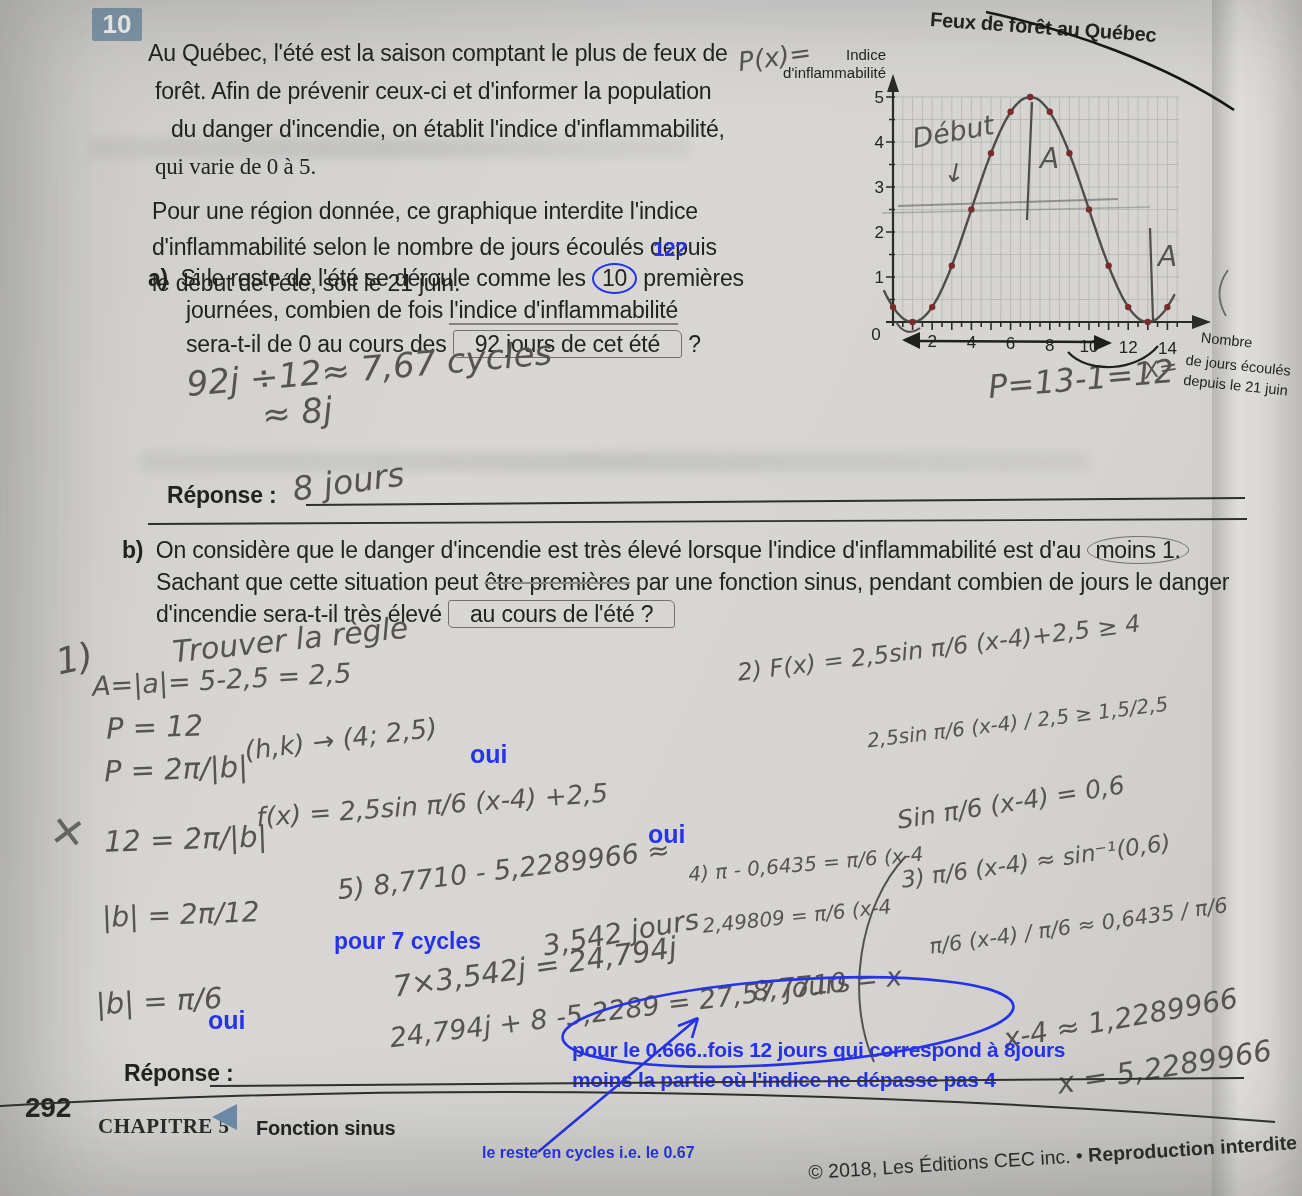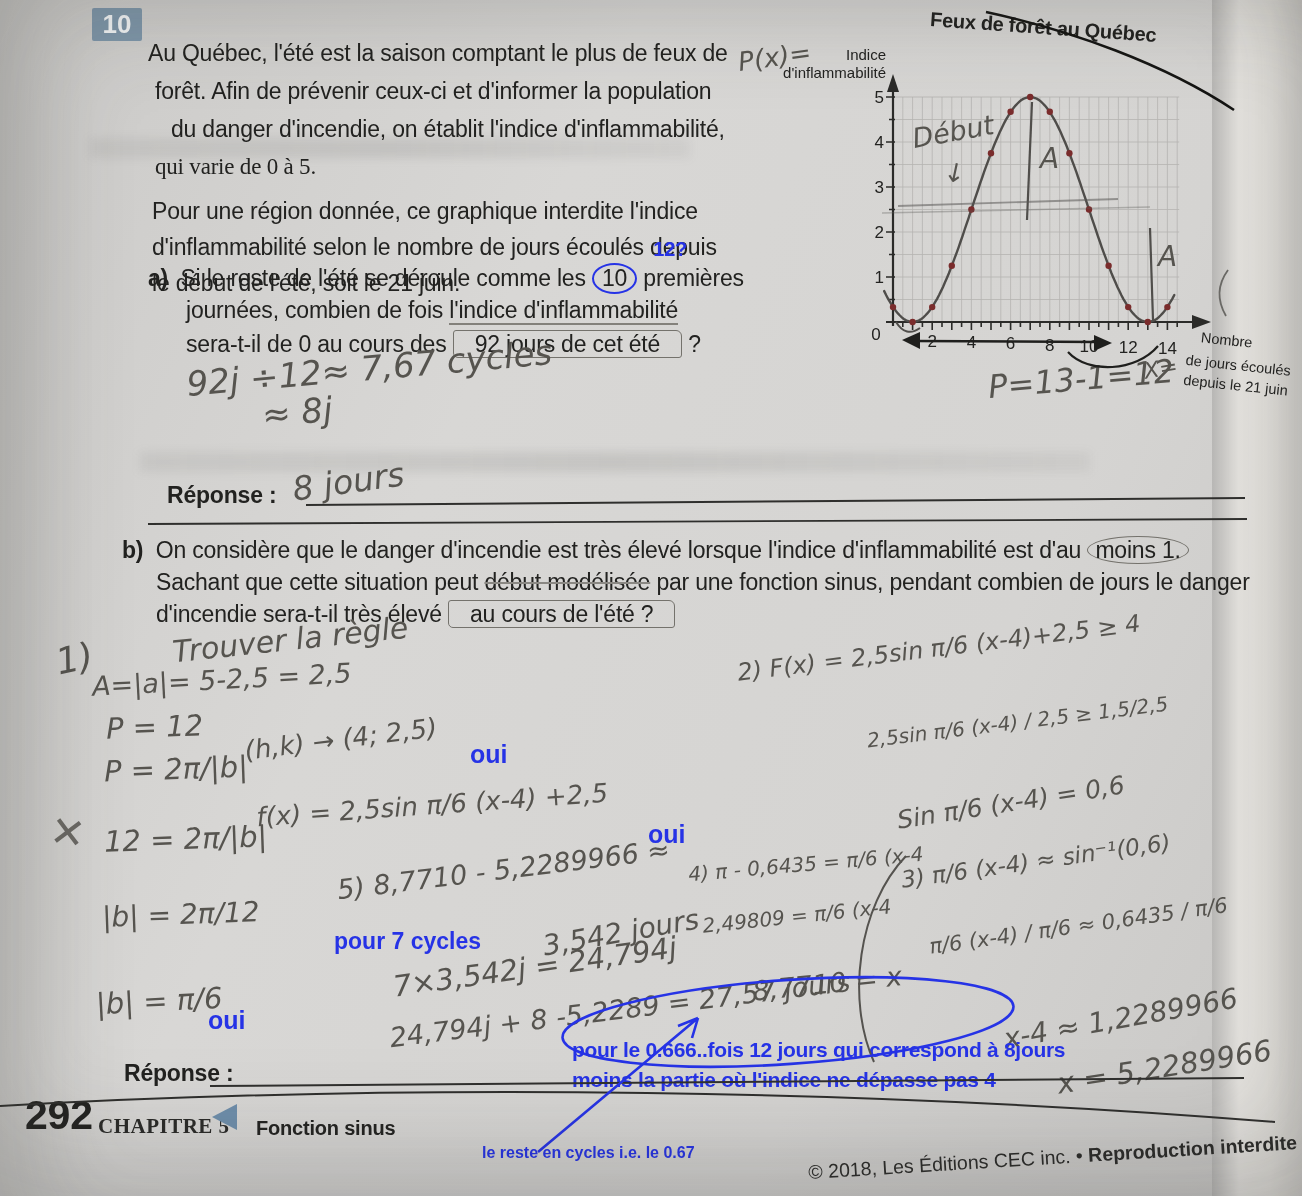--- a/index.html
+++ b/index.html
@@ -118,29 +118,29 @@
   <span>sera-t-il de 0 au cours des </span><span class="pbox">92 jours de cet été</span><span> ?</span>
 </div>
 
 <div class="print" style="left:167px;top:482px;font-weight:bold;font-size:23px;">Réponse :</div>
 
 <div class="print" style="left:122px;top:537px;">
   <b>b)</b>&nbsp;
   <span>On considère que le danger d'incendie est très élevé lorsque l'indice d'inflammabilité est d'au </span><span class="pcirc">moins 1.</span>
 </div>
 <div class="print" style="left:156px;top:569px;">
-  <span>Sachant que cette situation peut </span><span class="strike">début modélisée</span><span> par une fonction sinus, pendant combien de jours le danger</span>
+  <span>Sachant que cette situation peut </span><span class="strike">être premières</span><span> par une fonction sinus, pendant combien de jours le danger</span>
 </div>
 <div class="print" style="left:156px;top:601px;">
   <span>d'incendie sera-t-il très élevé </span><span class="pbox">au cours de l'été ?</span>
 </div>
 
 <div class="print" style="left:124px;top:1060px;font-weight:bold;font-size:23px;">Réponse :</div>
 
-<div class="print" style="left:25px;top:1092px;font-size:41px;font-weight:bold;">292</div>
+<div class="print" style="left:25px;top:1092px;font-size:28px;font-weight:bold;">292</div>
 <div class="print" style="left:98px;top:1114px;font-family:'Liberation Serif',serif;font-weight:bold;font-size:21px;letter-spacing:0.5px;color:#2a2a28;">CHAPITRE 5</div>
 <span class="tri"></span>
 <div class="print" style="left:256px;top:1117px;font-weight:bold;font-size:20px;">Fonction sinus</div>
 <div class="footer-copy">
   <span>© 2018, Les Éditions CEC inc. • </span><b>Reproduction interdite</b>
 </div>
 
 <div class="hw" style="left:738px;top:42px;font-size:26px;transform:rotate(-8deg);">P(x)=</div>
 <div class="hw" style="left:912px;top:116px;font-size:27px;transform:rotate(-10deg);">Début</div>
 <div class="hw" style="left:944px;top:158px;font-size:26px;transform:rotate(12deg);">↓</div>

